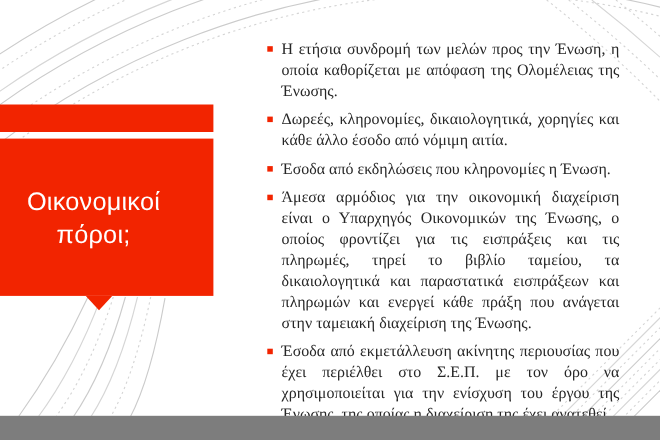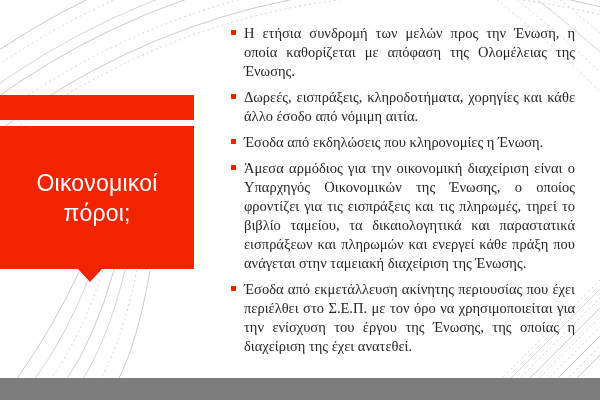--- a/index.html
+++ b/index.html
@@ -13,36 +13,36 @@
   .arc.lt{stroke:#d6d6d6;}
   .arc.dot{stroke:#d4d4d4;stroke-dasharray:2 3;}
   
   .callout-strip{
     position:absolute;left:0;top:95px;width:194px;height:25px;
     background:var(--accent-red,#f22400);
   }
   .callout-box{
     position:absolute;left:0;top:126px;width:194px;height:143px;
     background:var(--accent-red,#f22400);
-    display:flex;align-items:center;justify-content:center;
+    display:flex;align-items:center;
   }
   .callout-tail{
     position:absolute;left:78px;top:269px;width:0;height:0;
     border-left:12px solid transparent;border-right:12px solid transparent;
     border-top:13px solid var(--accent-red,#f22400);
   }
   .slide-title{
     width:170px;text-align:center;color:#ffffff;
     font-family:"Liberation Sans", sans-serif;
     font-size:23px;line-height:30px;font-weight:400;letter-spacing:.2px;
   }
   
   .bullets{
     position:absolute;left:231px;top:24px;right:25px;
-    list-style:none;margin:0;padding:0;
+    list-style:none;margin:12px;padding:0;
     color:var(--text-dark,#262626);
     font-size:14.5px;line-height:19px;text-align:justify;
   }
   .bullets li{position:relative;padding-left:13px;margin:0 0 7px 0;}
   .bullet-sq{
     position:absolute;left:0;top:6px;width:5px;height:5px;
     background:var(--accent-red,#f22400);
   }
   
   .footer-bar{
@@ -95,21 +95,21 @@
   </div>
   <div class="callout-tail"></div>
 
   <ul class="bullets">
     <li>
       <span class="bullet-sq"></span>
       <span>Η ετήσια συνδρομή των μελών προς την Ένωση, η οποία καθορίζεται με απόφαση της Ολομέλειας της Ένωσης.</span>
     </li>
     <li>
       <span class="bullet-sq"></span>
-      <span>Δωρεές, εισπράξεις, κληροδοτήματα, χορηγίες και κάθε άλλο έσοδο από νόμιμη αιτία.</span>
+      <span>Δωρεές, κληρονομίες, δικαιολογητικά, χορηγίες και κάθε άλλο έσοδο από νόμιμη αιτία.</span>
     </li>
     <li>
       <span class="bullet-sq"></span>
       <span>Έσοδα από εκδηλώσεις που κληρονομίες η Ένωση.</span>
     </li>
     <li>
       <span class="bullet-sq"></span>
       <span>Άμεσα αρμόδιος για την οικονομική διαχείριση είναι ο Υπαρχηγός Οικονομικών της Ένωσης, ο οποίος φροντίζει για τις εισπράξεις και τις πληρωμές, τηρεί το βιβλίο ταμείου, τα δικαιολογητικά και παραστατικά εισπράξεων και πληρωμών και ενεργεί κάθε πράξη που ανάγεται στην ταμειακή διαχείριση της Ένωσης.</span>
     </li>
     <li>

